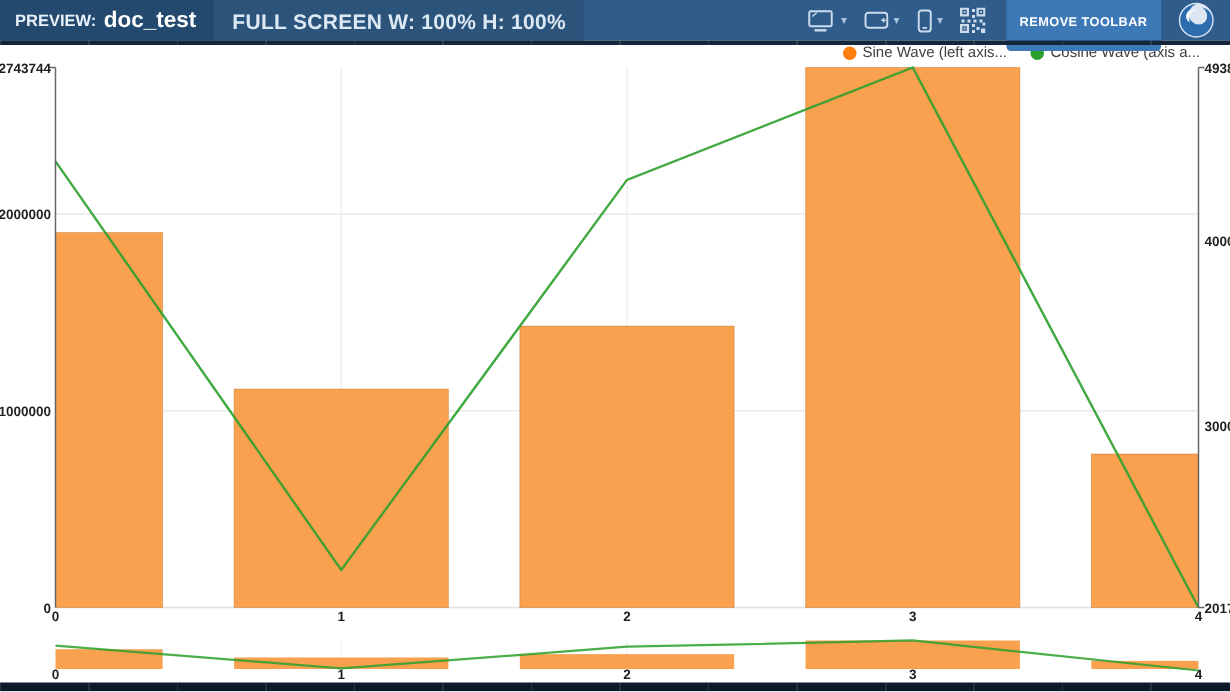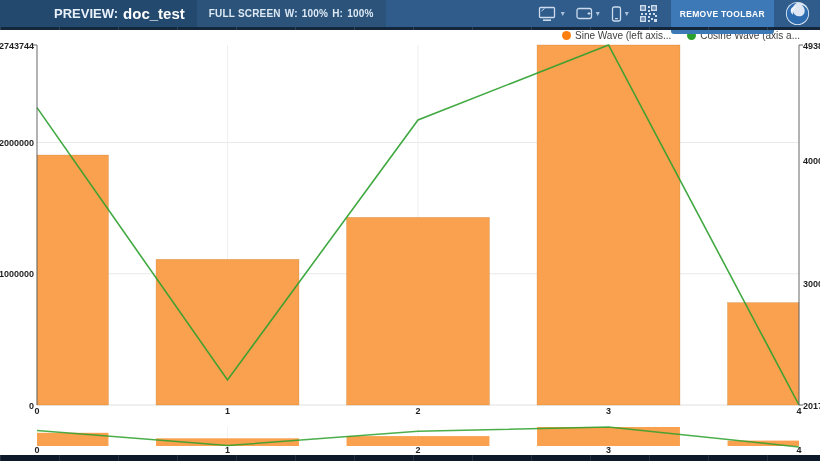--- a/index.html
+++ b/index.html
@@ -2,24 +2,24 @@
 <html><head>
 <meta charset="utf-8">
 <style>
   html,body{margin:0;padding:0;background:#fff;}
   .stage{position:relative;width:820px;height:461px;overflow:hidden;background:#fff;
          font-family:"Liberation Sans",sans-serif;}
   
   .toolbar{position:relative;z-index:3;height:27px;background:#2f5c8b;display:flex;align-items:stretch;}
   .chip{display:flex;align-items:center;}
   .chip-preview{background:#24496f;padding:0 12px 0 10px;gap:5px;}
-  .pv{color:#e9f1fa;font-size:13px;font-weight:600;margin-left:44px;}
+  .pv{color:#e9f1fa;font-size:11px;font-weight:600;}
   .doc{color:#fff;font-size:15px;font-weight:700;}
   .chip-fs{background:#2c5379;padding:0 12px;gap:4px;}
-  .chip-fs span{color:#dce9f5;font-size:10px;font-weight:700;letter-spacing:.2px;}
+  .chip-fs span{color:#dce9f5;font-size:14px;font-weight:700;letter-spacing:.2px;}
   .tb-right{margin-left:auto;display:flex;align-items:center;gap:5px;padding-right:3px;}
   .dev{background:none;border:none;display:flex;align-items:center;gap:3px;padding:2px 3px;cursor:pointer;}
   .caret{color:#a9c2dc;font-size:8px;line-height:1;}
   .remove-btn{background:#3d78b7;color:#fff;border:none;border-radius:3px;
               font:700 8.5px "Liberation Sans",sans-serif;letter-spacing:.3px;
               padding:15px 9px;margin-left:6px;cursor:pointer;}
   .logo{width:25px;height:25px;margin:0 7px 0 6px;cursor:pointer;display:flex;}
   .ruler{height:3px;background-color:#13263c;
          background-image:repeating-linear-gradient(90deg,rgba(255,255,255,.12) 0 1px,transparent 1px 59px);
          position:relative;z-index:3;}

